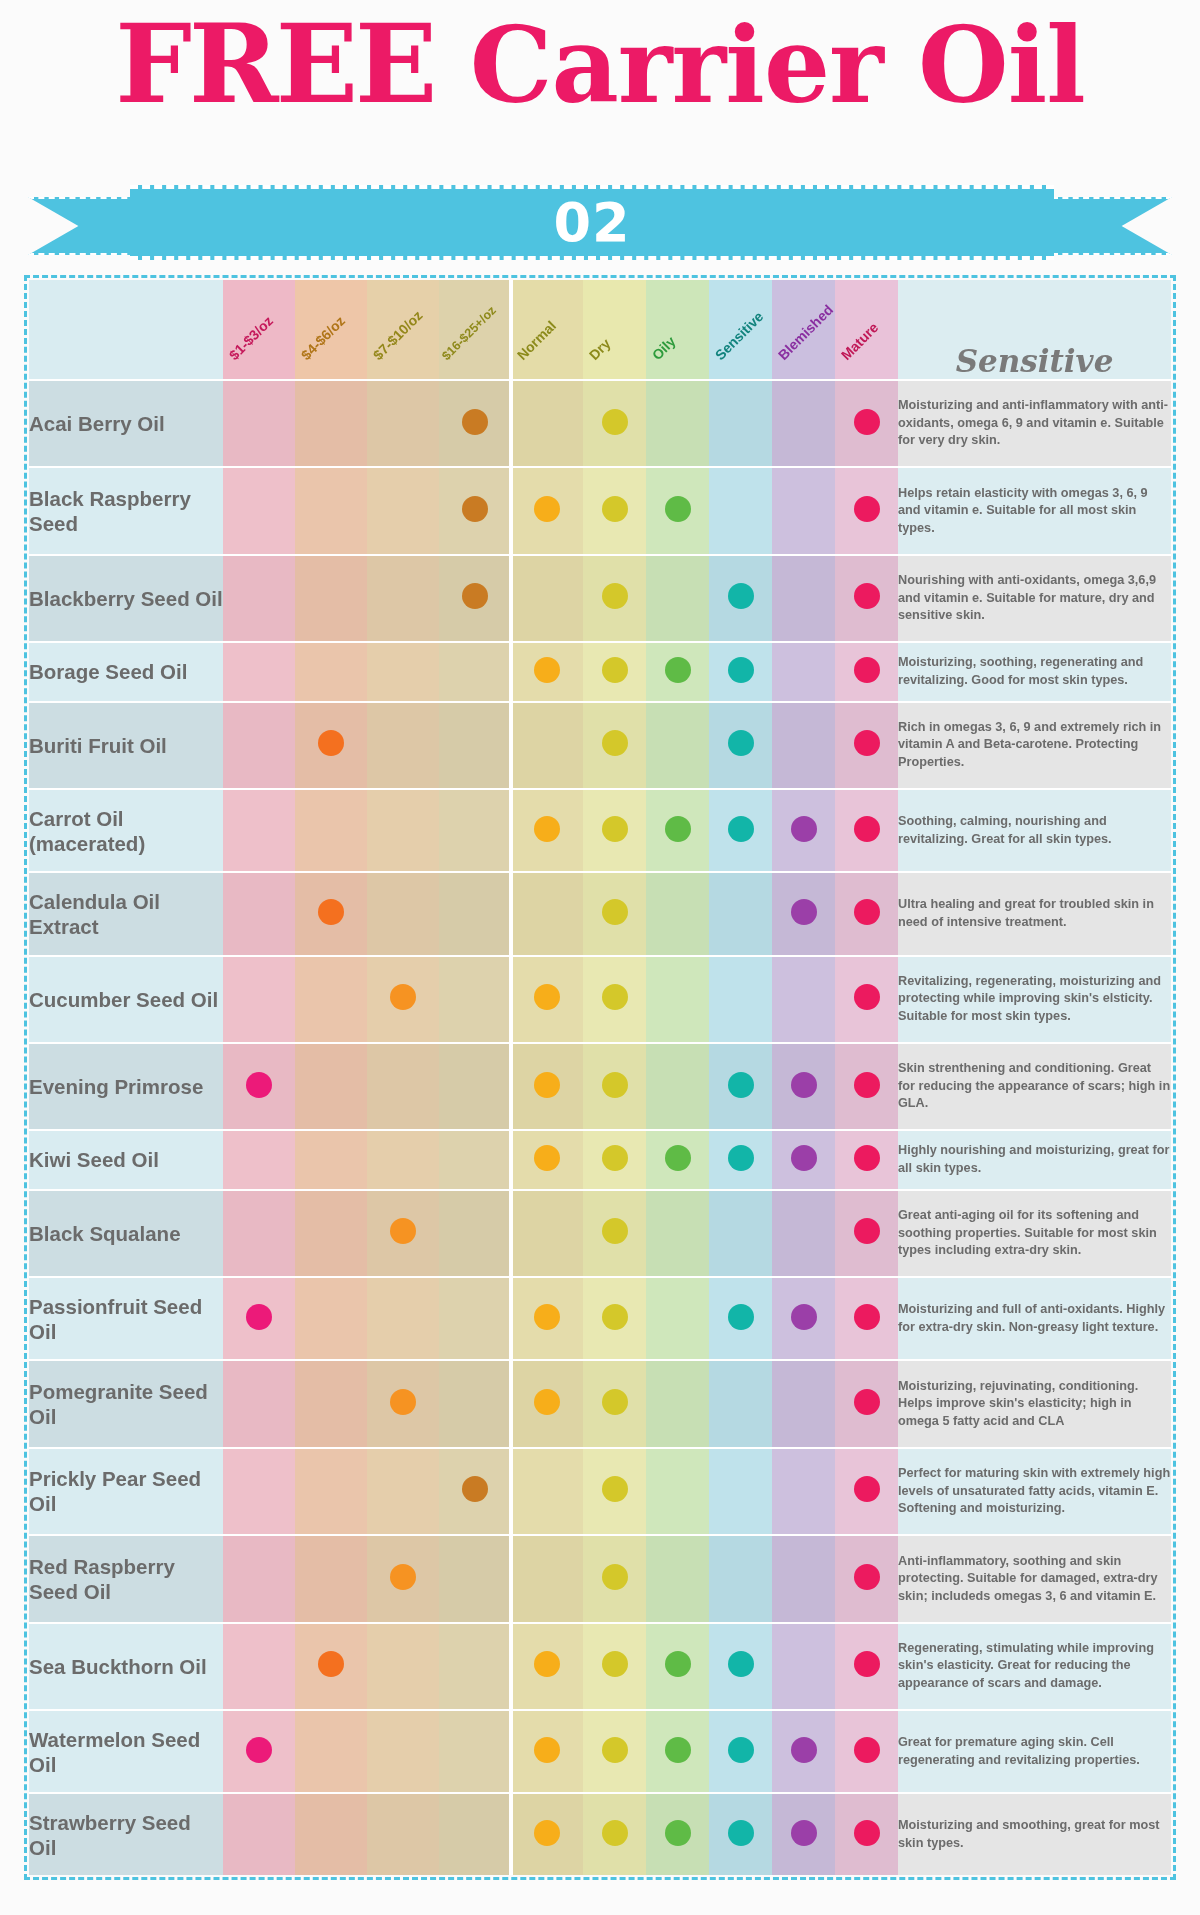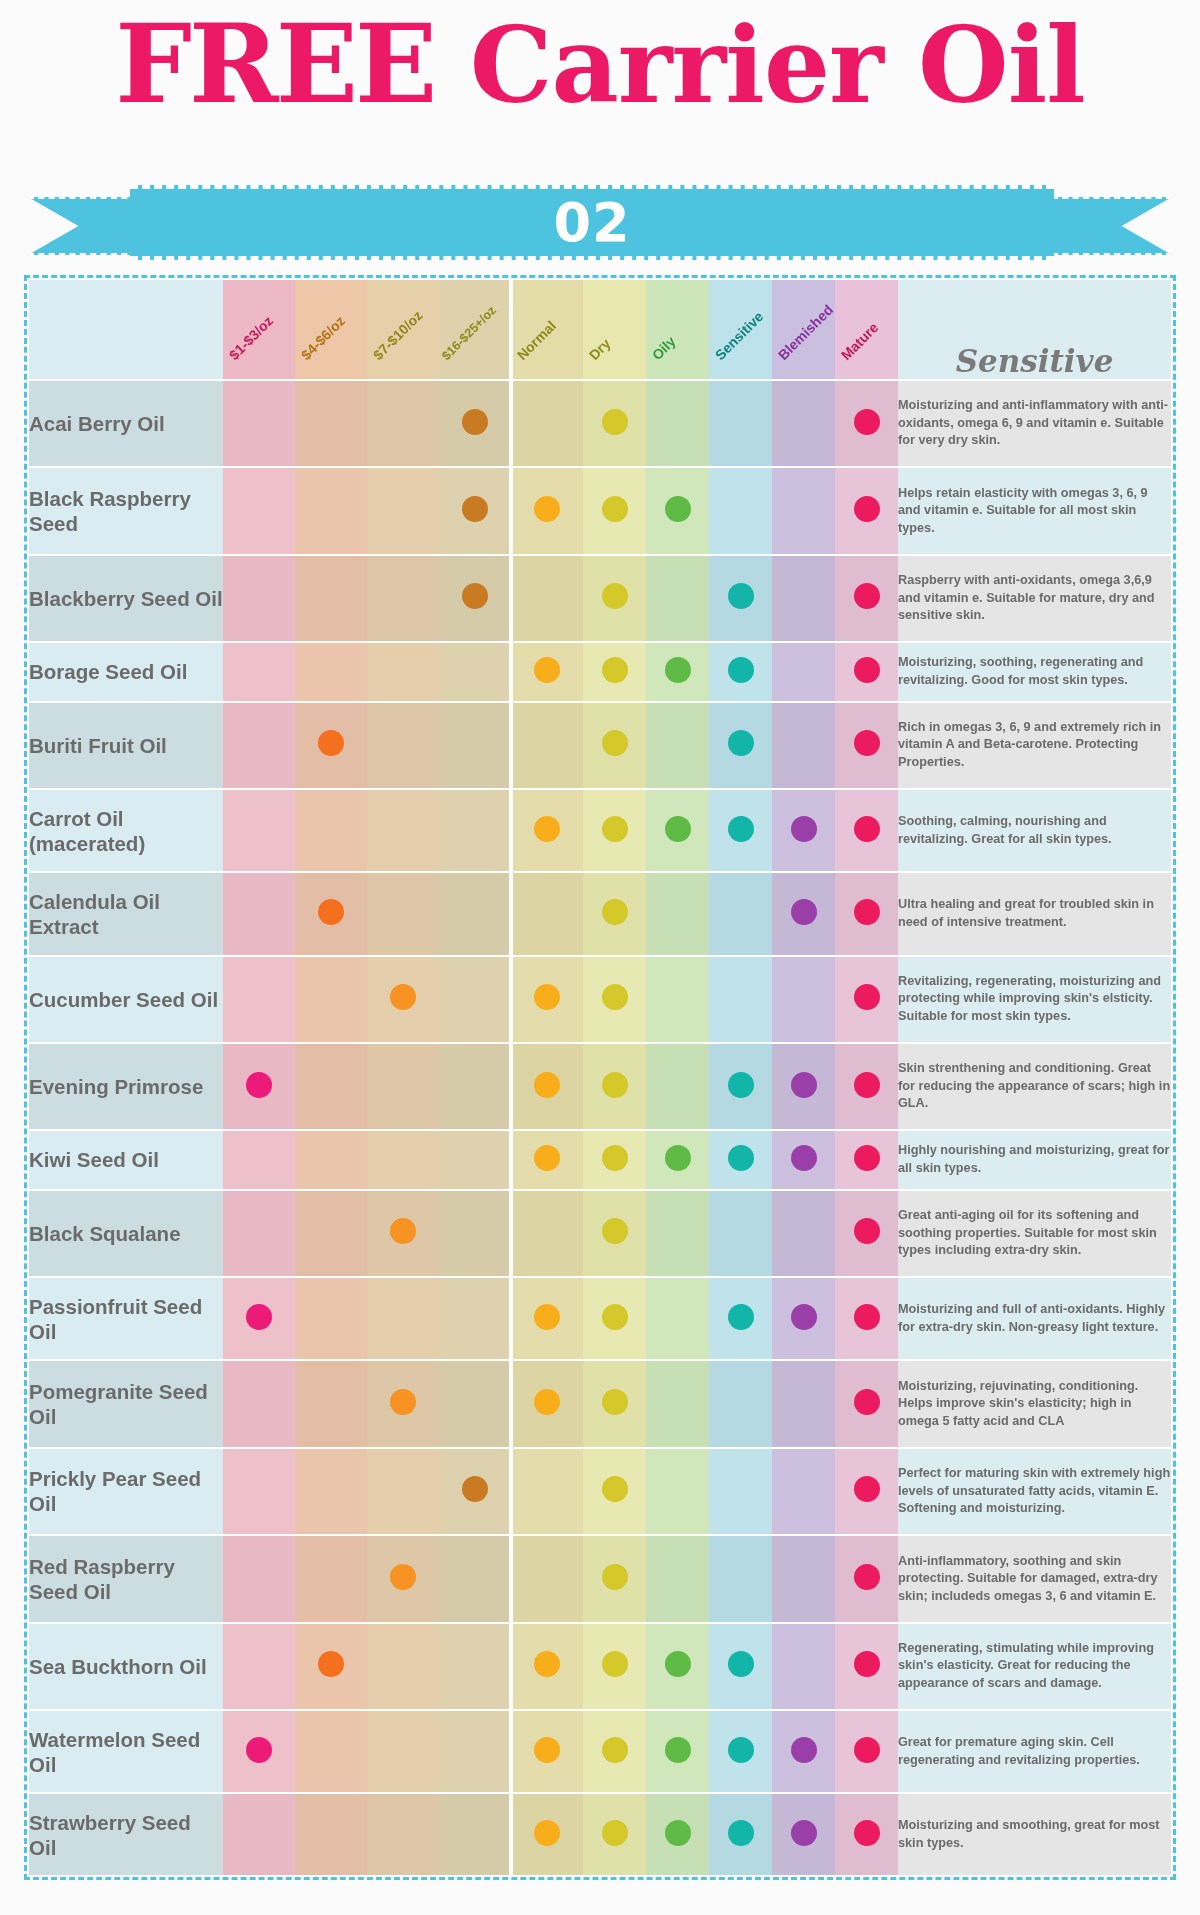--- a/index.html
+++ b/index.html
@@ -264,21 +264,21 @@
             <td class="dotcell bg-p1"></td>
             <td class="dotcell bg-p2"></td>
             <td class="dotcell bg-p3"></td>
             <td class="dotcell bg-p4 sep-left"><span class="dot" style="background: rgb(201, 123, 35);"></span></td>
             <td class="dotcell bg-s1 sep-right"></td>
             <td class="dotcell bg-s2"><span class="dot" style="background: rgb(212, 200, 42);"></span></td>
             <td class="dotcell bg-s3"></td>
             <td class="dotcell bg-s4"><span class="dot" style="background: rgb(18, 181, 168);"></span></td>
             <td class="dotcell bg-s5"></td>
             <td class="dotcell bg-s6"><span class="dot" style="background: rgb(236, 26, 95);"></span></td>
-            <td class="benefit bg-ben-a">Raspberry with anti-oxidants, omega 3,6,9 and vitamin e. Suitable for mature, dry and sensitive skin.</td>
+            <td class="benefit bg-ben-a">Nourishing with anti-oxidants, omega 3,6,9 and vitamin e. Suitable for mature, dry and sensitive skin.</td>
           </tr>
           <tr class="drow">
             <td class="oilname bg-name-b">Borage Seed Oil</td>
             <td class="dotcell bg-p1b"></td>
             <td class="dotcell bg-p2b"></td>
             <td class="dotcell bg-p3b"></td>
             <td class="dotcell bg-p4b sep-left"></td>
             <td class="dotcell bg-s1b sep-right"><span class="dot" style="background: rgb(247, 174, 26);"></span></td>
             <td class="dotcell bg-s2b"><span class="dot" style="background: rgb(212, 200, 42);"></span></td>
             <td class="dotcell bg-s3b"><span class="dot" style="background: rgb(95, 187, 70);"></span></td>

